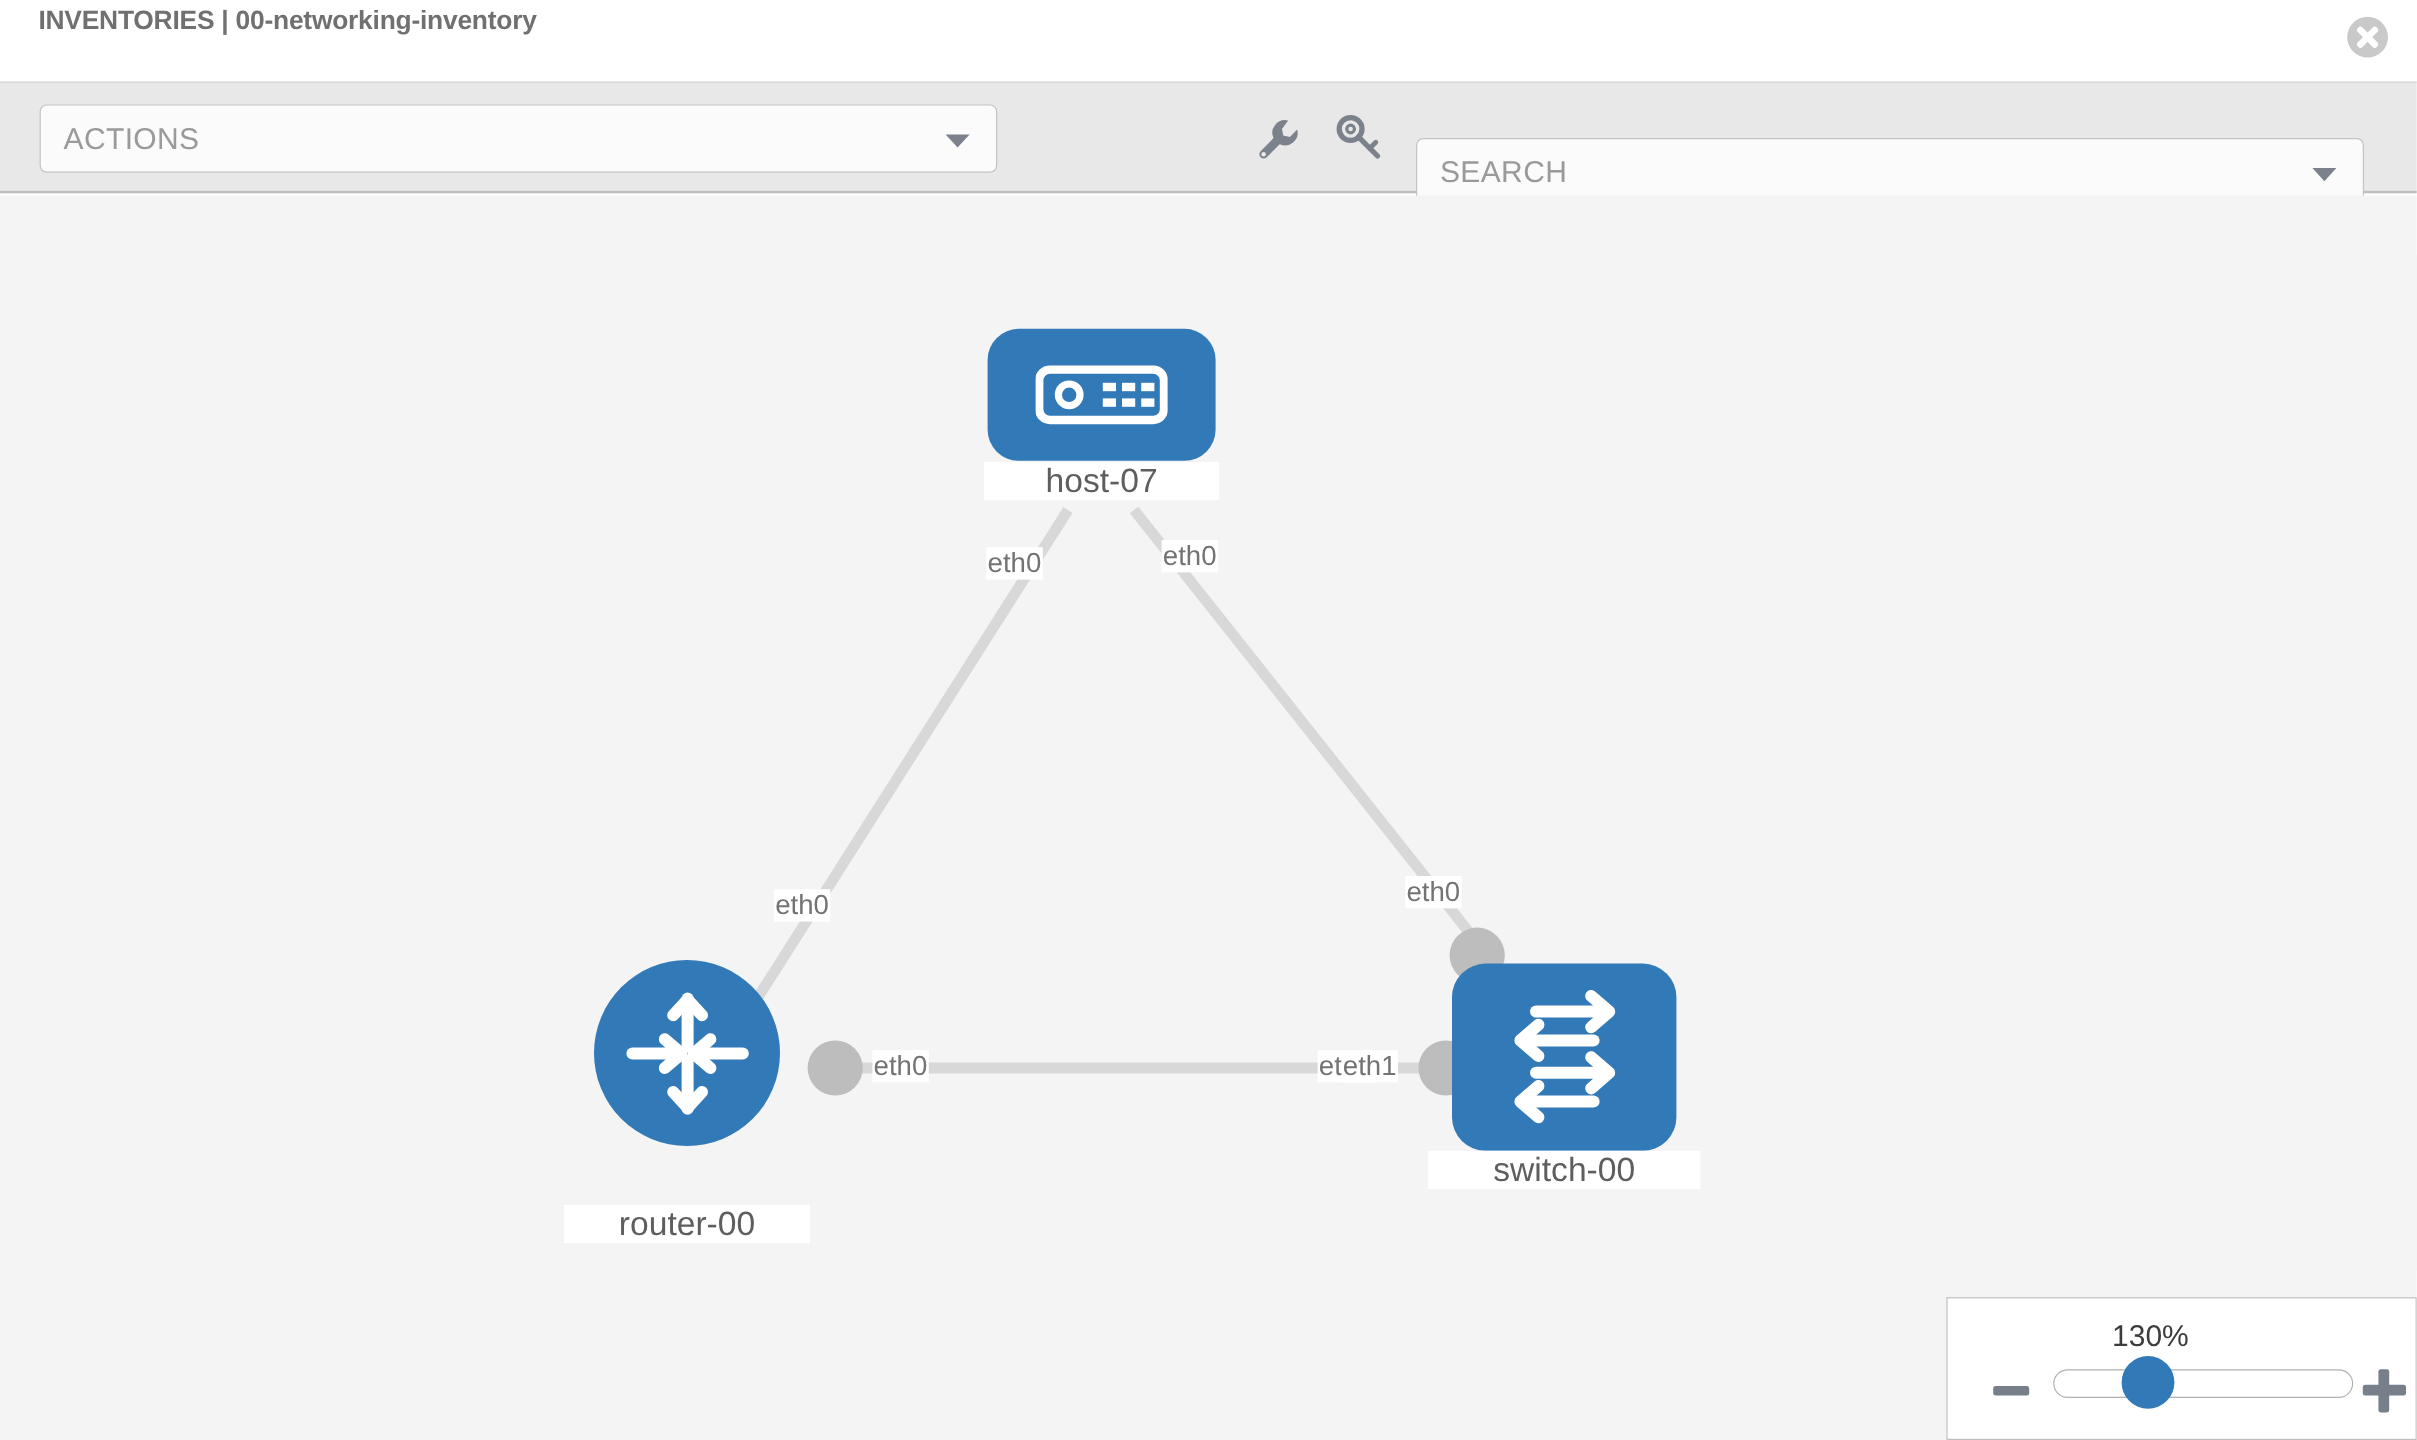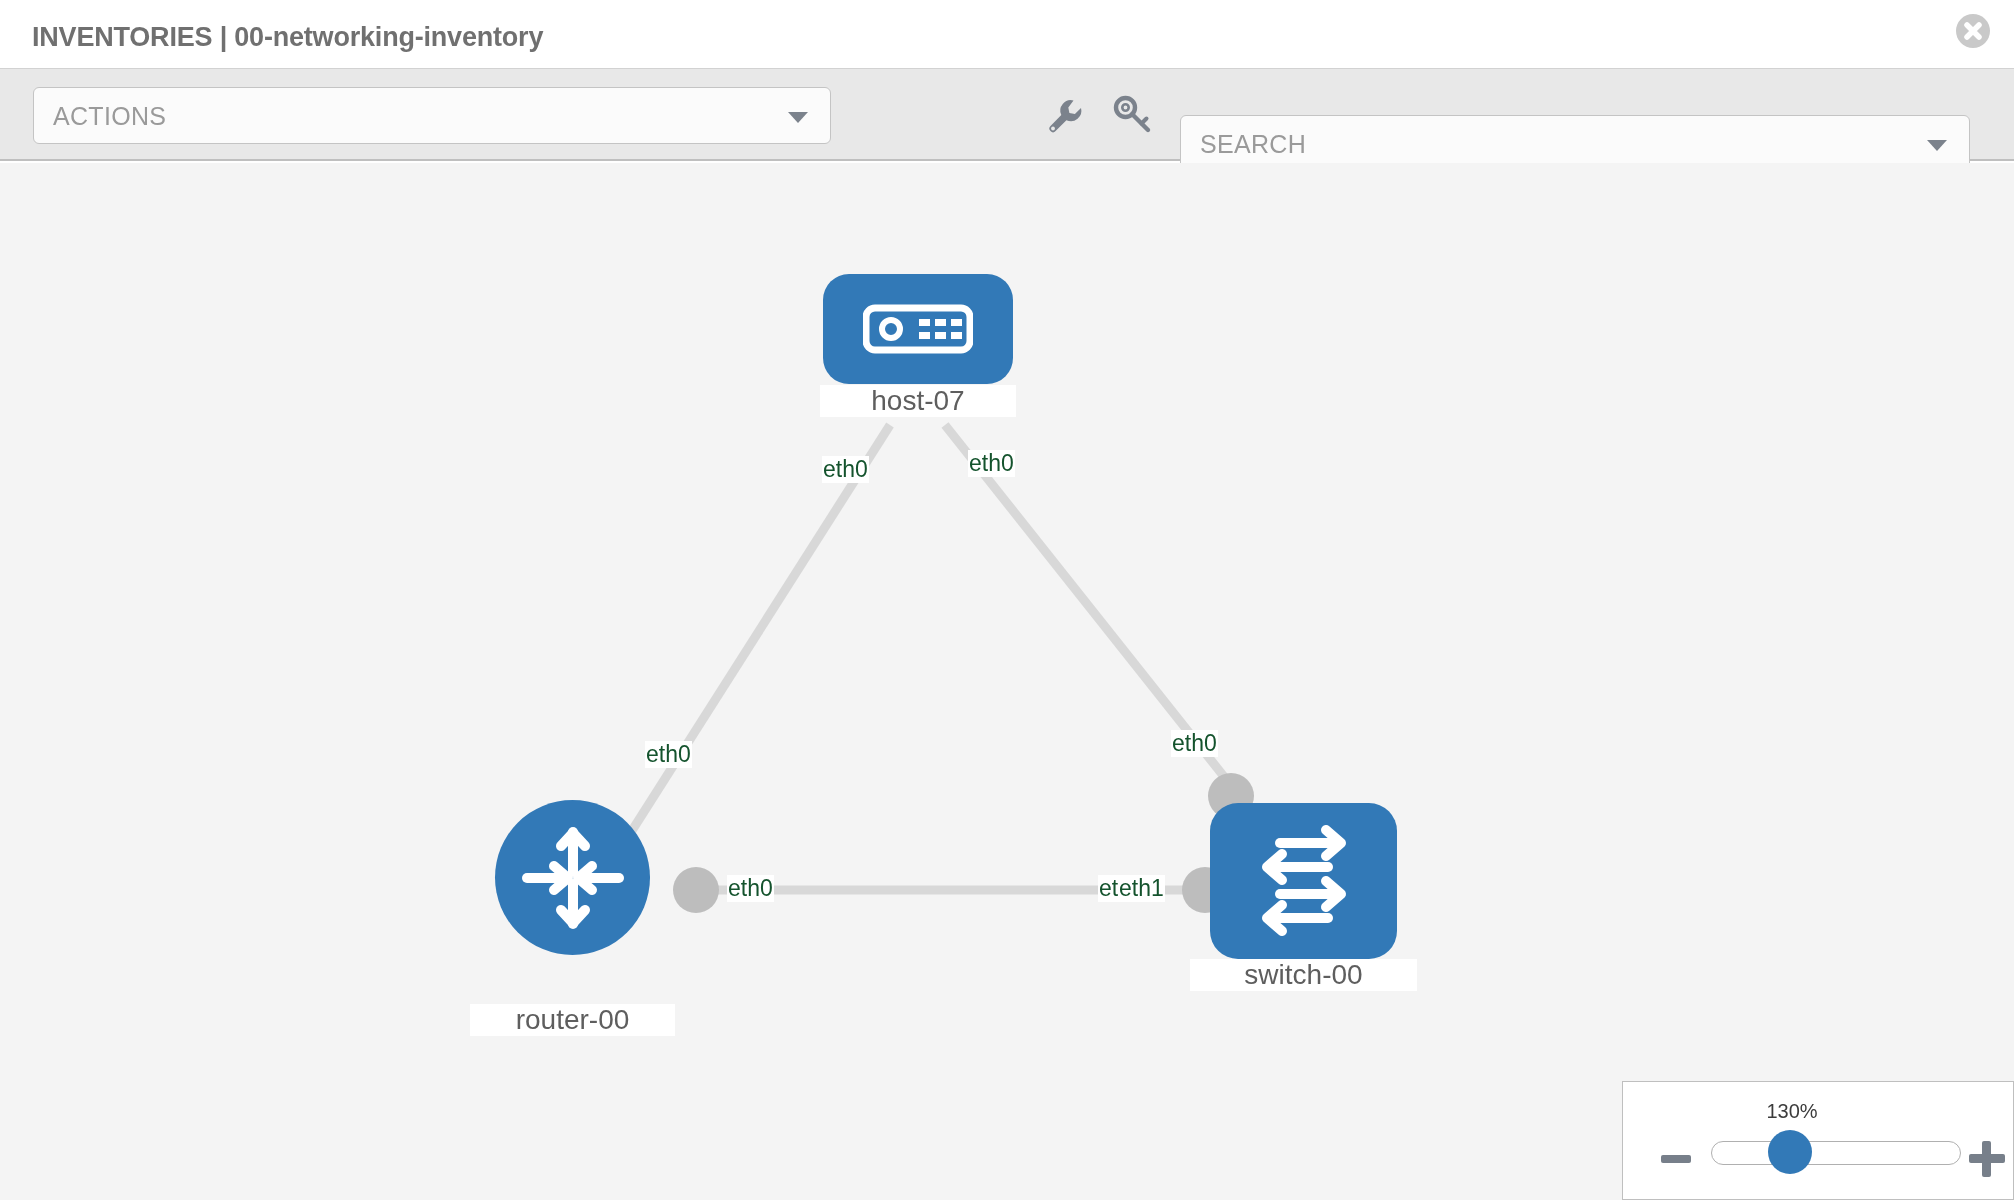--- a/index.html
+++ b/index.html
@@ -10,22 +10,22 @@
     overflow: hidden;
   }
   #app { position: relative; width: 2014px; height: 1200px; }
 
   
   .header {
     position: absolute; left: 0; top: 0; width: 2014px; height: 68px;
     background: #ffffff;
   }
   .header-title {
-    position: absolute; left: 32px; top: 22px;
-    font-size: 27px; font-weight: bold; color: #707070;
+    position: absolute; left: 32px; top: 4px;
+    font-size: 22px; font-weight: bold; color: #707070;
     letter-spacing: -0.2px; white-space: nowrap;
   }
   .close-btn {
     position: absolute; right: 24px; top: 14px;
     width: 34px; height: 34px; border-radius: 50%;
     background: #c9c9c9; cursor: pointer;
   }
   .close-btn svg { display: block; }
 
   
@@ -101,37 +101,37 @@
     padding: 0 2px;
     text-align: center;
   }
   .port {
     position: absolute;
     background: #bdbdbd;
     border-radius: 50%;
   }
   .edge-label {
     position: absolute;
-    font-size: 23px; color: #14532d;
+    font-size: 23px; color: #737373;
     background: #ffffff;
     white-space: nowrap;
     padding: 0 1px;
   }
 
   
   .zoom-panel {
     position: absolute; left: 1622px; top: 1081px;
     width: 392px; height: 119px;
     background: #ffffff;
     border: 1px solid #bfbfbf;
   }
   .zoom-value {
     position: absolute; left: 0; top: 18px; width: 338px;
     text-align: center;
-    font-size: 20px; color: #3c3c3c;
+    font-size: 25px; color: #3c3c3c;
   }
   .zoom-minus-wrap {
     position: absolute; left: 30px; top: 57px;
     width: 48px; height: 40px; cursor: pointer;
   }
   .zoom-minus-bar {
     position: absolute; left: 8px; top: 16px;
     width: 30px; height: 8px; background: #777f8a; border-radius: 2px;
   }
   .zoom-plus-wrap {

